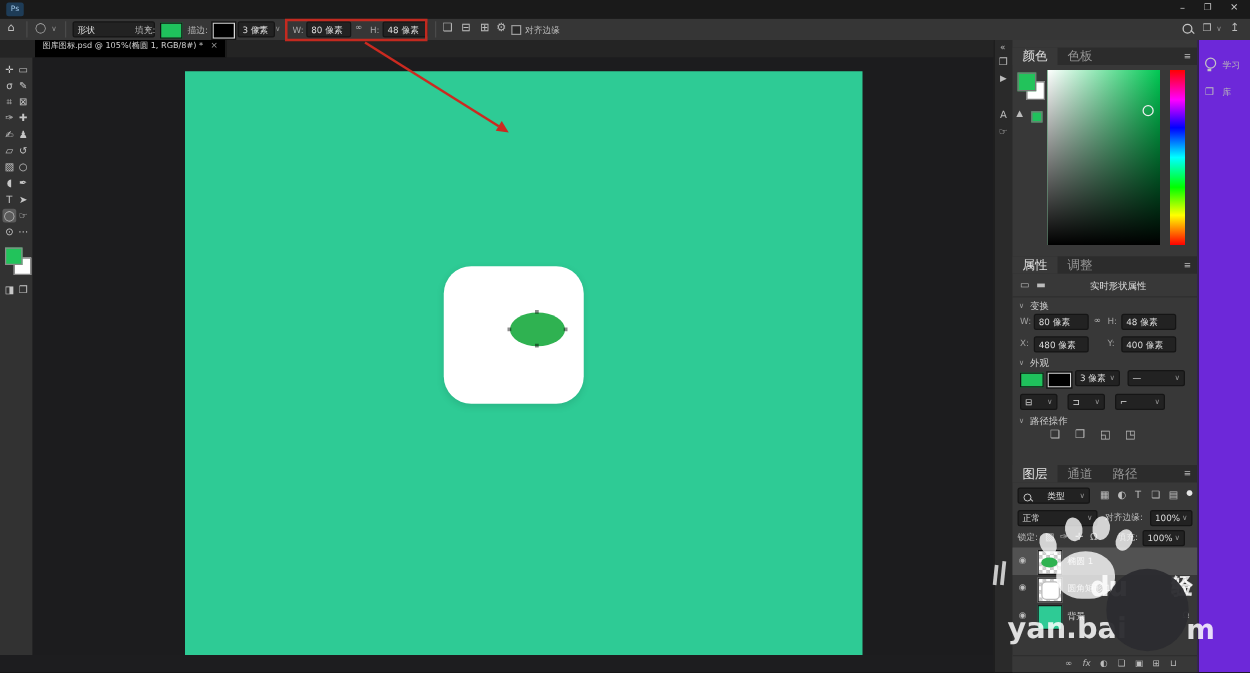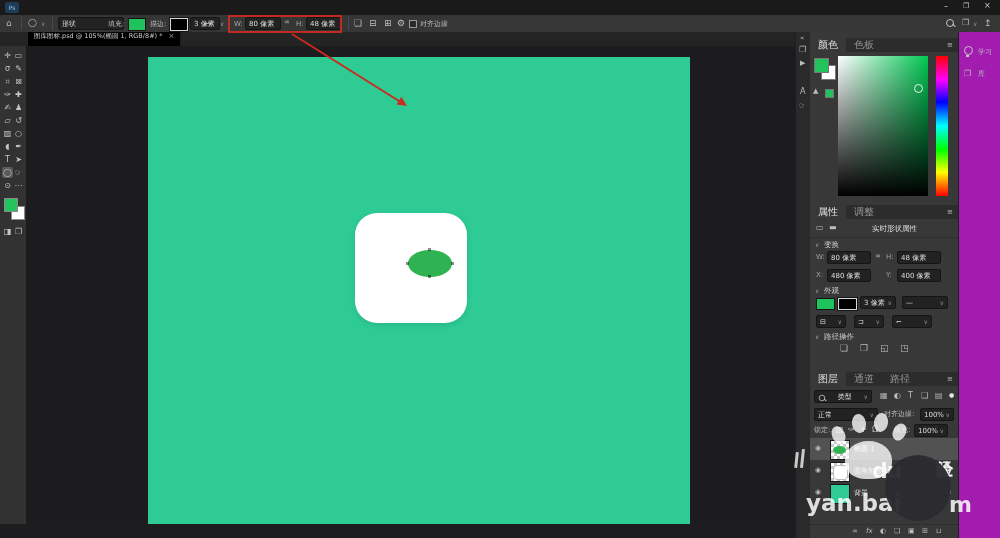--- a/index.html
+++ b/index.html
@@ -349,21 +349,21 @@
       <span class="abs icon" style="left:42px;top:3px;font-size:7px;">∞</span>
       <span class="abs icon" style="left:56px;top:3px;font-size:7px;font-style:italic;">fx</span>
       <span class="abs icon" style="left:70px;top:3px;font-size:7px;">◐</span>
       <span class="abs icon" style="left:84px;top:3px;font-size:7px;">❏</span>
       <span class="abs icon" style="left:98px;top:3px;font-size:7px;">▣</span>
       <span class="abs icon" style="left:112px;top:3px;font-size:7px;">⊞</span>
       <span class="abs icon" style="left:126px;top:3px;font-size:7px;">⊔</span>
     </div>
   </div>
 
-  <div class="abs" style="left:958px;top:32px;width:42px;height:506px;background:#a21caf;border-left:1px solid #1f1f1f;">
+  <div class="abs" style="left:958px;top:32px;width:42px;height:506px;background:#6d28d9;border-left:1px solid #1f1f1f;">
     <div class="abs" style="left:5px;top:14px;width:36px;height:14px;">
       <span class="bulb" style="left:0;top:0;"></span>
       <span class="abs t7" style="left:14px;top:3px;">学习</span>
     </div>
     <div class="abs" style="left:5px;top:36px;width:36px;height:14px;">
       <span class="abs icon" style="left:0;top:2px;font-size:8px;">❐</span>
       <span class="abs t7" style="left:14px;top:3px;">库</span>
     </div>
   </div>
 

